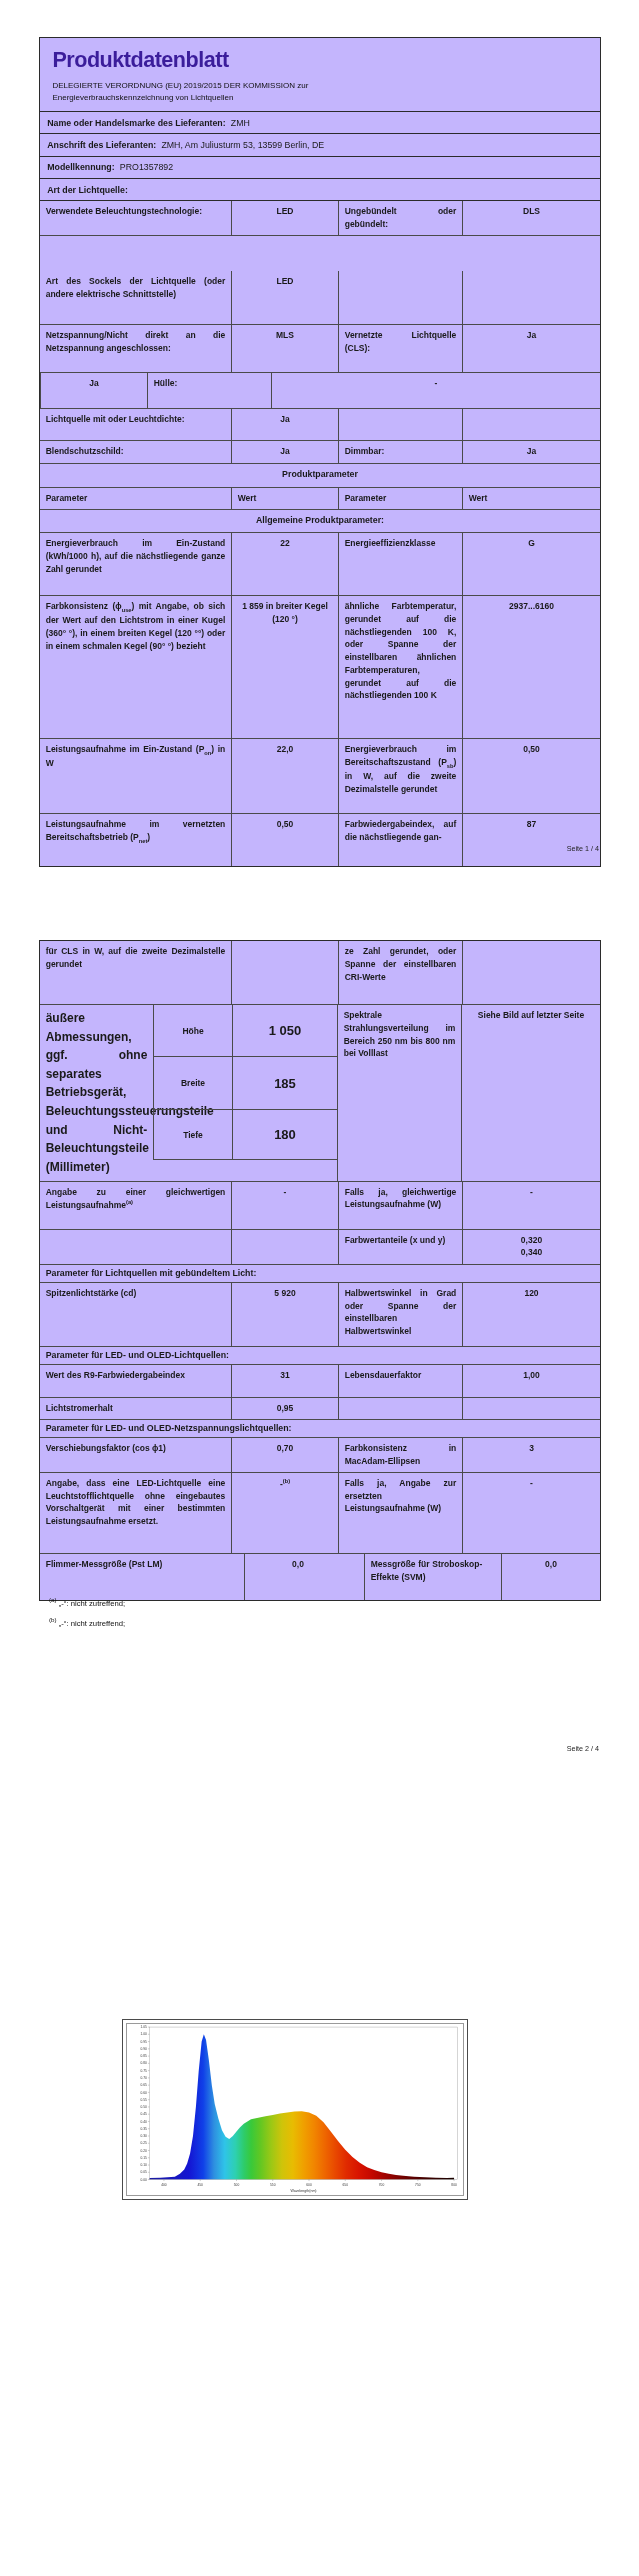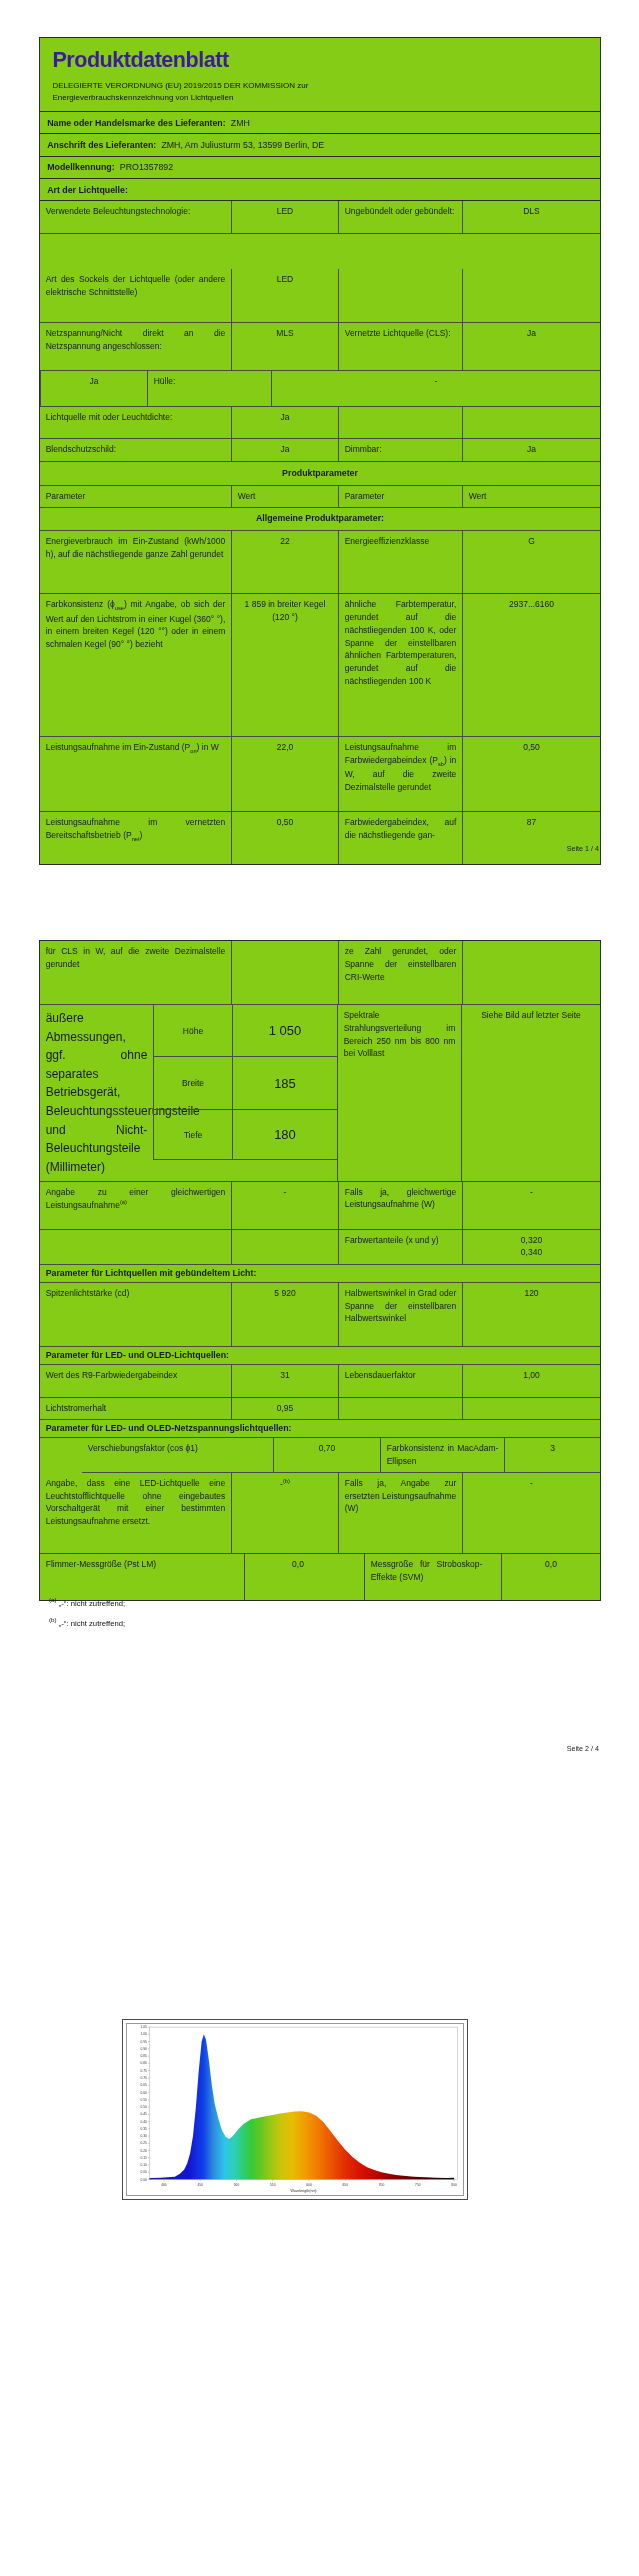--- a/index.html
+++ b/index.html
@@ -1,26 +1,26 @@
 <!DOCTYPE html>
 <html style="font-size:8.2px"><head>
 <meta charset="utf-8">
 <style>
   html,body{margin:0;padding:0;background:#ffffff;}
   #canvas{position:relative;width:639px;height:3615px;background:#fff;
           font-family:"Liberation Sans",sans-serif;color:#1a1a1a;}
   
-  .sheet{position:absolute;left:39px;width:562px;border:1px solid #2b2b2b;background:#84cc16;box-sizing:border-box;}
+  .sheet{position:absolute;left:39px;width:562px;border:1px solid #2b2b2b;background:#c4b5fd;box-sizing:border-box;}
   .titlebox{padding:9.3px 12.4px 7.2px 12.4px;border-bottom:1px solid #2b2b2b;}
   .doc-title{font-size:21.6px;font-weight:bold;letter-spacing:-0.5px;}
   .doc-sub{font-size:8px;line-height:1.45;margin-top:7.2px;color:#111;}
   .inforow{display:flex;align-items:baseline;padding:5.7px 7.2px;border-bottom:0.8px solid #2b2b2b;font-size:8.8px;}
   .inforow:last-of-type{border-bottom:0.5px solid #444;}
   .inforow .lbl{font-weight:bold;margin-right:5.2px;white-space:nowrap;}
-  .row{display:flex;border-bottom:0.5px solid #4a4a4a;box-sizing:border-box;}
+  .row{display:flex;border-bottom:0.5px solid #4a4a4a;box-sizing:border-box;font-weight:bold;}
   .row:last-child{border-bottom:none;}
   .c{padding:4.1px 5.7px;box-sizing:border-box;font-size:8.5px;line-height:1.5;}
   .c1{width:191px;}
   .c2{width:107px;border-left:0.5px solid #4a4a4a;text-align:center;}
   .c3{width:124px;border-left:0.5px solid #4a4a4a;}
   .c4{flex:1;border-left:0.5px solid #4a4a4a;text-align:center;}
   .just{text-align:justify;}
   .sechdr{padding:3.6px 5.7px;font-weight:bold;font-size:8.8px;border-bottom:0.5px solid #4a4a4a;box-sizing:border-box;}
   .sec-center{text-align:center;}
   sub{font-size:5.7px;} sup{font-size:5.7px;}
@@ -127,21 +127,21 @@
     </div>
     <div class="row" style="min-height:143px;">
       <div class="c c1 just"><span>Farbkonsistenz (ϕ</span><sub>use</sub><span>) mit Angabe, ob sich der Wert auf den Lichtstrom in einer Kugel (360° °), in einem breiten Kegel (120 °°) oder in einem schmalen Kegel (90° °) bezieht</span></div>
       <div class="c c2">1 859 in breiter Kegel (120 °)</div>
       <div class="c c3 just">ähnliche Farbtemperatur, gerundet auf die nächstliegenden 100 K, oder Spanne der einstellbaren ähnlichen Farbtemperaturen, gerundet auf die nächstliegenden 100 K</div>
       <div class="c c4">2937...6160</div>
     </div>
     <div class="row" style="min-height:75px;">
       <div class="c c1 just"><span>Leistungsaufnahme im Ein-Zustand (P</span><sub>on</sub><span>) in W</span></div>
       <div class="c c2">22,0</div>
-      <div class="c c3 just"><span>Leistungsaufnahme im Farbwiedergabeindex (P</span><sub>sb</sub><span>) in W, auf die zweite Dezimalstelle gerundet</span></div>
+      <div class="c c3 just"><span>Energieverbrauch im Bereitschaftszustand (P</span><sub>sb</sub><span>) in W, auf die zweite Dezimalstelle gerundet</span></div>
       <div class="c c4">0,50</div>
     </div>
     <div class="row" style="min-height:52px;">
       <div class="c c1 just"><span>Leistungsaufnahme im vernetzten Bereitschaftsbetrieb (P</span><sub>net</sub><span>)</span></div>
       <div class="c c2">0,50</div>
       <div class="c c3 just">Farbwiedergabeindex, auf die nächstliegende gan-</div>
       <div class="c c4">87</div>
     </div>
   </div>
 
@@ -212,21 +212,21 @@
     </div>
     <div class="row" style="min-height:17.5px;">
       <div class="c c1 just">Lichtstromerhalt</div>
       <div class="c c2">0,95</div>
       <div class="c c3 just"></div>
       <div class="c c4"></div>
     </div>
 
     <div class="sechdr">Parameter für LED- und OLED-Netzspannungslichtquellen:</div>
 
-    <div class="row" style="min-height:32px;margin-left:42px;">
+    <div class="row" style="min-height:32px;">
       <div class="c c1 just">Verschiebungsfaktor (cos ϕ1)</div>
       <div class="c c2">0,70</div>
       <div class="c c3 just">Farbkonsistenz in MacAdam-Ellipsen</div>
       <div class="c c4">3</div>
     </div>
     <div class="row" style="min-height:81px;">
       <div class="c c1 just">Angabe, dass eine LED-Lichtquelle eine Leuchtstofflichtquelle ohne eingebautes Vorschaltgerät mit einer bestimmten Leistungsaufnahme ersetzt.</div>
       <div class="c c2"><span>-</span><sup>(b)</sup></div>
       <div class="c c3 just">Falls ja, Angabe zur ersetzten Leistungsaufnahme (W)</div>
       <div class="c c4">-</div>

